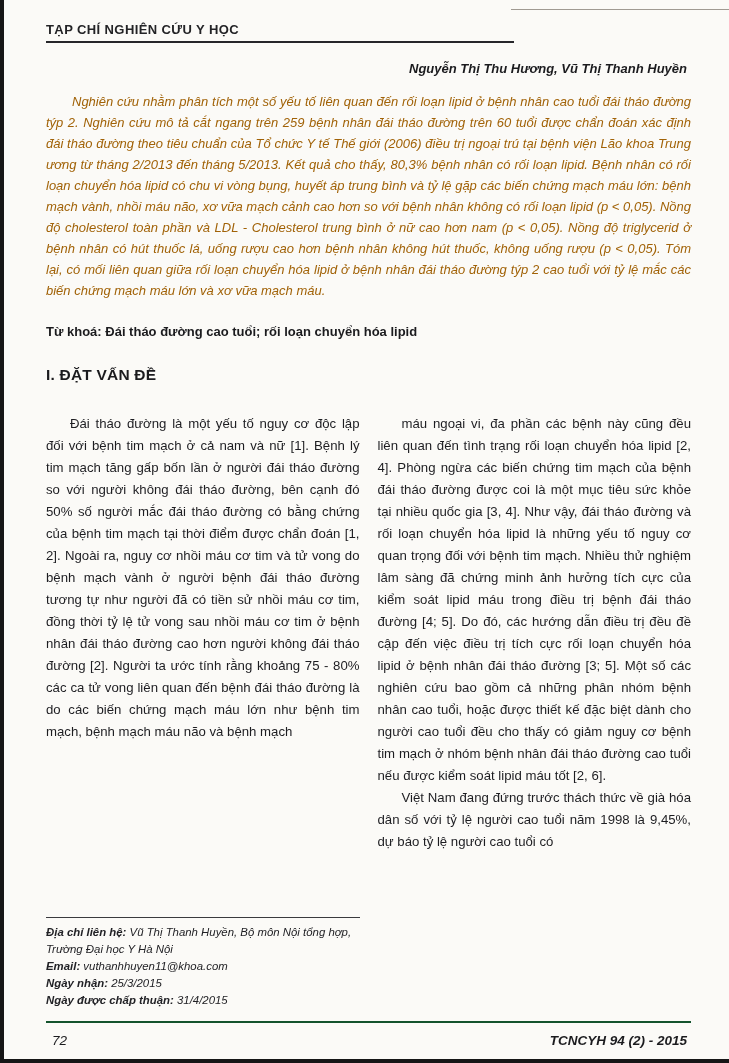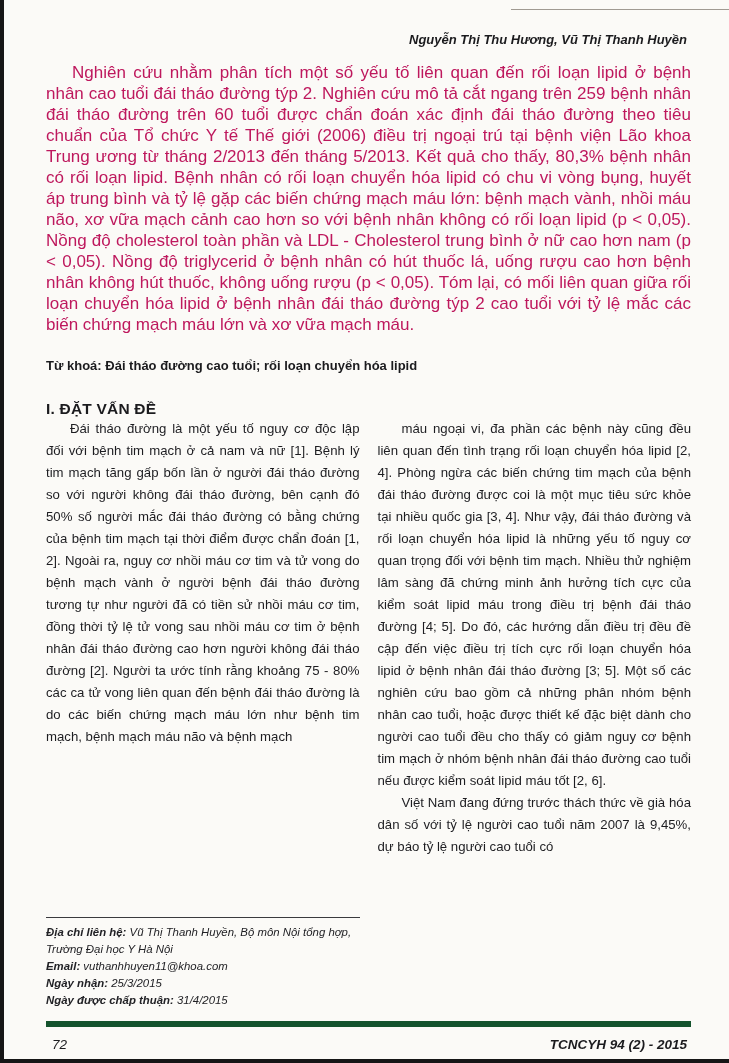--- a/index.html
+++ b/index.html
@@ -41,63 +41,67 @@
   }
   .affiliation {
     margin-top:3px; text-align:right;
     font-size:11.5px; font-style:italic; color:#2a2a2e;
     padding-right:4px;
   }
   .sup { vertical-align:super; font-size:8px; }
 
   .abstract {
     margin-top:15px;
-    font-size:17px; line-height:21px;
-    text-align:justify; text-indent:26px;
-    color:#be185d;
+    font-size:13px; line-height:21px;
+    font-style:italic; text-align:justify; text-indent:26px;
+    color:#a16207;
   }
 
   .keywords { margin-top:23px; font-size:13px; font-weight:bold; }
   .keywords .kw-text { font-weight:bold; }
 
   .section-heading {
     margin-top:27px;
     font-size:15.5px; font-weight:bold; letter-spacing:0.2px;
   }
 
-  .columns { display:flex; gap:18px; margin-top:0; flex:1; }
+  .columns { display:flex; gap:18px; margin-top:29px; flex:1; }
   .col { width:50%; font-size:13.2px; line-height:22px; text-align:justify; color:#1d1d21; }
   .col p.body-par { text-indent:24px; }
   .col-left { display:flex; flex-direction:column; }
   .col-right p.body-par + p.body-par { margin-top:0; }
 
   .footnote { margin-top:auto; padding-bottom:2px; font-size:11.4px; line-height:17px; font-style:italic; text-align:left; color:#222226; }
   .footnote-rule { width:100%; height:1px; background:#3a3a3e; margin-bottom:6px; }
   .fn-label { font-weight:bold; }
 
   .footer {
     margin-top:10px;
-    border-top:6px solid #14532d;
+    border-top:2px solid #14532d;
     padding:10px 4px 0 6px;
     height:42px;
     display:flex; justify-content:space-between; align-items:flex-start;
     font-size:13.5px;
   }
   .page-number { font-style:italic; }
   .journal-ref { font-style:italic; font-weight:bold; }
 </style>
 </head>
 <body>
 
 <div class="page">
 
   <div class="edge-left"></div>
   <div class="edge-bottom"></div>
   <div class="top-line"></div>
 
+  <div class="journal-header">
+    <div class="journal-name">TẠP CHÍ NGHIÊN CỨU Y HỌC</div>
+    <div class="header-rule"></div>
+  </div>
 
 
   <div class="authors">Nguyễn Thị Thu Hương, Vũ Thị Thanh Huyền</div>
 
 
   <p class="abstract">Nghiên cứu nhằm phân tích một số yếu tố liên quan đến rối loạn lipid ở bệnh nhân cao tuổi đái tháo đường týp 2. Nghiên cứu mô tả cắt ngang trên 259 bệnh nhân đái tháo đường trên 60 tuổi được chẩn đoán xác định đái tháo đường theo tiêu chuẩn của Tổ chức Y tế Thế giới (2006) điều trị ngoại trú tại bệnh viện Lão khoa Trung ương từ tháng 2/2013 đến tháng 5/2013. Kết quả cho thấy, 80,3% bệnh nhân có rối loạn lipid. Bệnh nhân có rối loạn chuyển hóa lipid có chu vi vòng bụng, huyết áp trung bình và tỷ lệ gặp các biến chứng mạch máu lớn: bệnh mạch vành, nhồi máu não, xơ vữa mạch cảnh cao hơn so với bệnh nhân không có rối loạn lipid (p &lt; 0,05). Nồng độ cholesterol toàn phần và LDL - Cholesterol trung bình ở nữ cao hơn nam (p &lt; 0,05). Nồng độ triglycerid ở bệnh nhân có hút thuốc lá, uống rượu cao hơn bệnh nhân không hút thuốc, không uống rượu (p &lt; 0,05). Tóm lại, có mối liên quan giữa rối loạn chuyển hóa lipid ở bệnh nhân đái tháo đường týp 2 cao tuổi với tỷ lệ mắc các biến chứng mạch máu lớn và xơ vữa mạch máu.</p>
 
   <p class="keywords"><span class="kw-label">Từ khoá:</span> <span class="kw-text">Đái tháo đường cao tuổi; rối loạn chuyển hóa lipid</span></p>
 
   <h2 class="section-heading">I. ĐẶT VẤN ĐỀ</h2>
@@ -111,21 +115,21 @@
         <div class="footnote-rule"></div>
         <p><span class="fn-label">Địa chỉ liên hệ:</span> <span>Vũ Thị Thanh Huyền, Bộ môn Nội tổng hợp, Trường Đại học Y Hà Nội</span></p>
         <p><span class="fn-label">Email:</span> <span>vuthanhhuyen11@khoa.com</span></p>
         <p><span class="fn-label">Ngày nhận:</span> <span>25/3/2015</span></p>
         <p><span class="fn-label">Ngày được chấp thuận:</span> <span>31/4/2015</span></p>
       </div>
     </div>
 
     <div class="col col-right">
       <p class="body-par">máu ngoại vi, đa phần các bệnh này cũng đều liên quan đến tình trạng rối loạn chuyển hóa lipid [2, 4]. Phòng ngừa các biến chứng tim mạch của bệnh đái tháo đường được coi là một mục tiêu sức khỏe tại nhiều quốc gia [3, 4]. Như vậy, đái tháo đường và rối loạn chuyển hóa lipid là những yếu tố nguy cơ quan trọng đối với bệnh tim mạch. Nhiều thử nghiệm lâm sàng đã chứng minh ảnh hưởng tích cực của kiểm soát lipid máu trong điều trị bệnh đái tháo đường [4; 5]. Do đó, các hướng dẫn điều trị đều đề cập đến việc điều trị tích cực rối loạn chuyển hóa lipid ở bệnh nhân đái tháo đường [3; 5]. Một số các nghiên cứu bao gồm cả những phân nhóm bệnh nhân cao tuổi, hoặc được thiết kế đặc biệt dành cho người cao tuổi đều cho thấy có giảm nguy cơ bệnh tim mạch ở nhóm bệnh nhân đái tháo đường cao tuổi nếu được kiểm soát lipid máu tốt [2, 6].</p>
-      <p class="body-par">Việt Nam đang đứng trước thách thức về già hóa dân số với tỷ lệ người cao tuổi năm 2007 là 9,45%, dự báo tỷ lệ người cao tuổi có</p>
+      <p class="body-par">Việt Nam đang đứng trước thách thức về già hóa dân số với tỷ lệ người cao tuổi năm 1998 là 9,45%, dự báo tỷ lệ người cao tuổi có</p>
     </div>
 
   </div>
 
   <div class="footer">
     <span class="page-number">72</span>
     <span class="journal-ref">TCNCYH 94 (2) - 2015</span>
   </div>
 
 </div>

